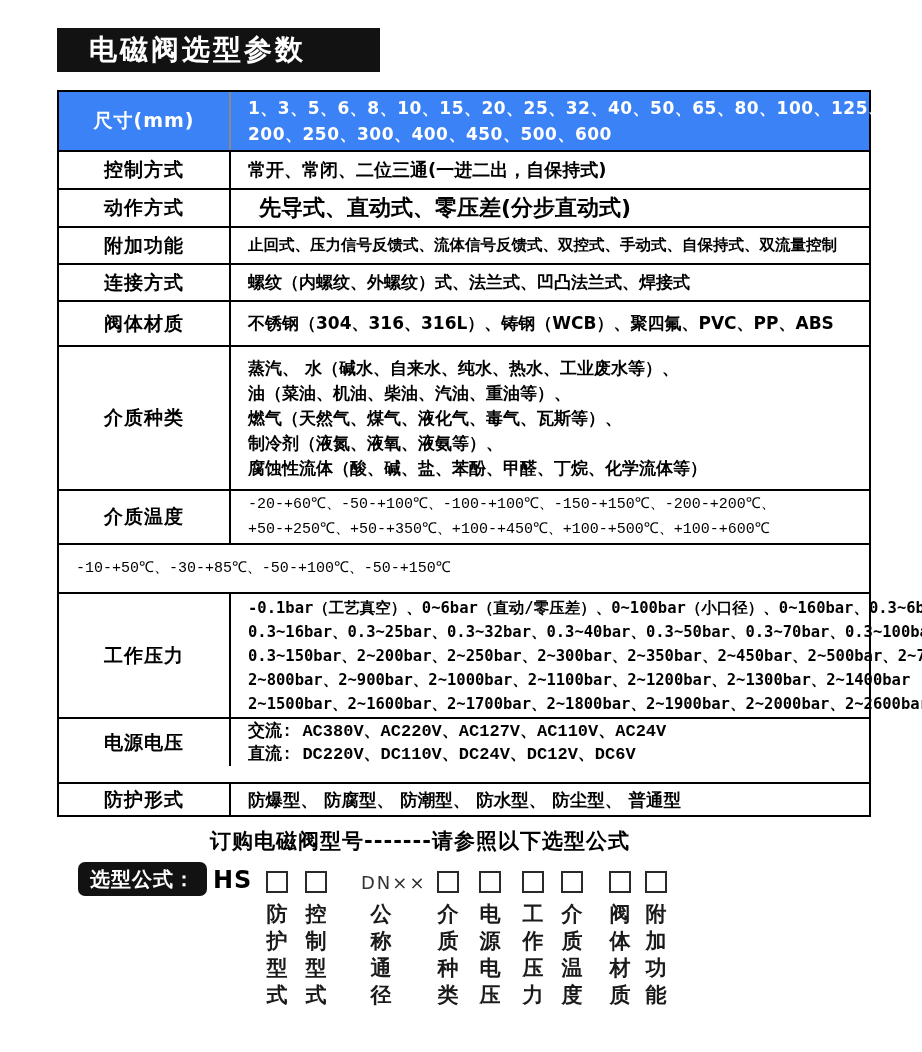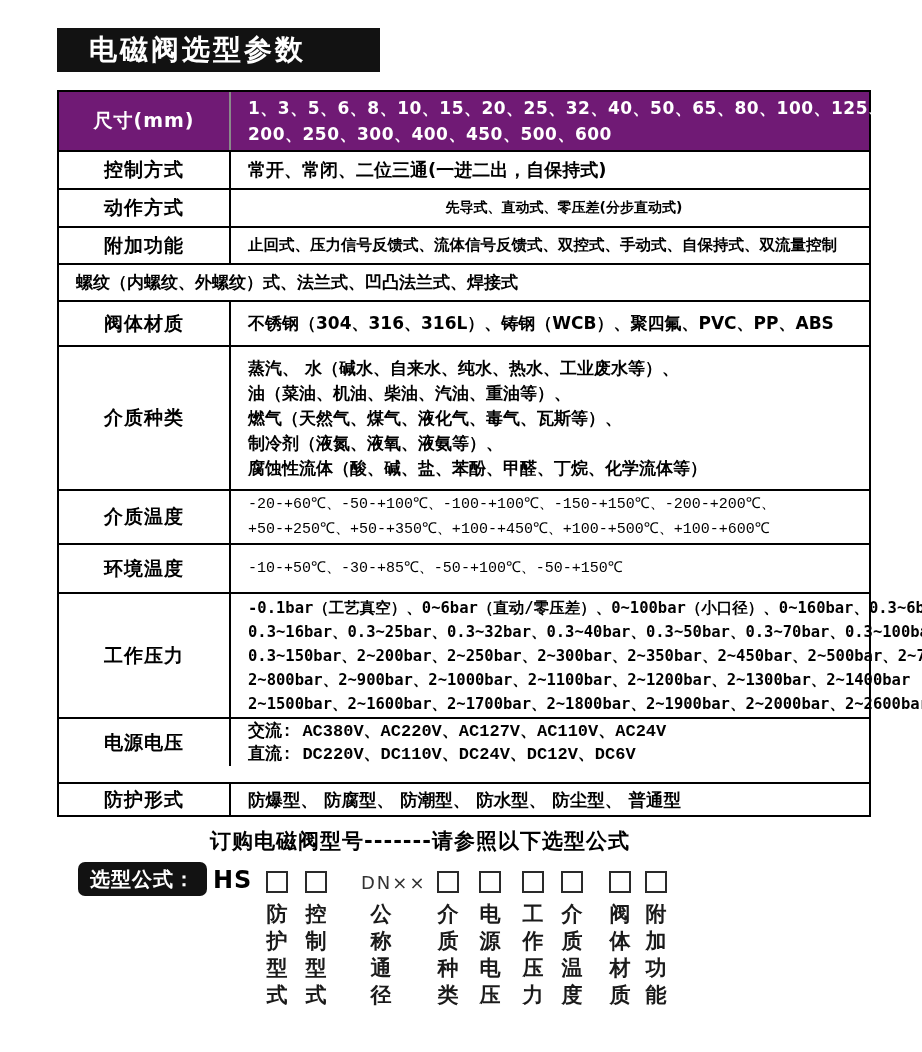--- a/index.html
+++ b/index.html
@@ -14,36 +14,36 @@
     background:#121212;color:#fff;font-size:28px;font-weight:bold;
     line-height:44px;padding-left:32px;box-sizing:border-box;letter-spacing:3px;
   }
   
   .spec-table{
     position:absolute;left:57px;top:90px;width:814px;
     border:2px solid #000;box-sizing:border-box;background:#fff;
   }
   .spec-row{display:flex;box-sizing:border-box;}
   .spec-row + .spec-row{border-top:2px solid #000;}
-  .spec-row.inverted{background:#701a75;color:#fff;}
+  .spec-row.inverted{background:#3b82f6;color:#fff;}
   .cell-label{
     width:172px;flex:0 0 172px;border-right:2px solid #000;box-sizing:border-box;
     display:flex;align-items:center;justify-content:center;
     font-weight:bold;font-size:19px;letter-spacing:1px;
   }
   .inverted .cell-label{border-right-color:#8a8a8a;}
   .cell-value{
     flex:1;display:flex;flex-direction:column;justify-content:center;
     padding-left:17px;box-sizing:border-box;font-weight:bold;font-size:17px;
   }
   .vline{white-space:nowrap;}
   
   .r1{height:58px;} .r1 .cell-value{font-size:17px;line-height:26px;letter-spacing:.5px;}
   .r2{height:38px;} .r2 .cell-value{font-size:18px;}
-  .r3{height:38px;gap:11px;} .r3 .cell-value{font-size:14px;align-items:center;}
+  .r3{height:38px;gap:11px;} .r3 .cell-value{font-size:22px;}
   .r4{height:37px;} .r4 .cell-value{font-size:15.5px;}
   .r5{height:37px;} .r5 .cell-value{font-size:17px;}
   .r6{height:45px;} .r6 .cell-value{font-size:17px;}
   .r7{height:144px;}.r7 .cell-value{font-size:17px;line-height:25px;}
   .r8{height:54px;} .r8 .cell-value,.r9 .cell-value{
       font-weight:normal;font-size:15px;line-height:25px;
       font-family:"Liberation Mono","DejaVu Sans Mono",monospace;}
   .r9{height:49px;}
   .r10{height:125px;}.r10 .cell-value{font-size:15.5px;line-height:24px;
       font-family:"DejaVu Sans Mono","Liberation Mono",monospace;}
@@ -101,20 +101,21 @@
           <div class="vline">先导式、直动式、零压差(分步直动式)</div>
         </div>
       </div>
       <div class="spec-row r4">
         <div class="cell-label">附加功能</div>
         <div class="cell-value">
           <div class="vline">止回式、压力信号反馈式、流体信号反馈式、双控式、手动式、自保持式、双流量控制</div>
         </div>
       </div>
       <div class="spec-row r5">
+        <div class="cell-label">连接方式</div>
         <div class="cell-value">
           <div class="vline">螺纹（内螺纹、外螺纹）式、法兰式、凹凸法兰式、焊接式</div>
         </div>
       </div>
       <div class="spec-row r6">
         <div class="cell-label">阀体材质</div>
         <div class="cell-value">
           <div class="vline">不锈钢（304、316、316L）、铸钢（WCB）、聚四氟、PVC、PP、ABS</div>
         </div>
       </div>
@@ -129,21 +130,20 @@
         </div>
       </div>
       <div class="spec-row r8">
         <div class="cell-label">介质温度</div>
         <div class="cell-value">
           <div class="vline">-20-+60℃、-50-+100℃、-100-+100℃、-150-+150℃、-200-+200℃、</div>
           <div class="vline">+50-+250℃、+50-+350℃、+100-+450℃、+100-+500℃、+100-+600℃</div>
         </div>
       </div>
       <div class="spec-row r9">
-        <div class="cell-label">环境温度</div>
         <div class="cell-value">
           <div class="vline">-10-+50℃、-30-+85℃、-50-+100℃、-50-+150℃</div>
         </div>
       </div>
       <div class="spec-row r10">
         <div class="cell-label">工作压力</div>
         <div class="cell-value">
           <div class="vline">-0.1bar（工艺真空）、0~6bar（直动/零压差）、0~100bar（小口径）、0~160bar、0.3~6bar</div>
           <div class="vline">0.3~16bar、0.3~25bar、0.3~32bar、0.3~40bar、0.3~50bar、0.3~70bar、0.3~100bar</div>
           <div class="vline">0.3~150bar、2~200bar、2~250bar、2~300bar、2~350bar、2~450bar、2~500bar、2~700bar</div>

